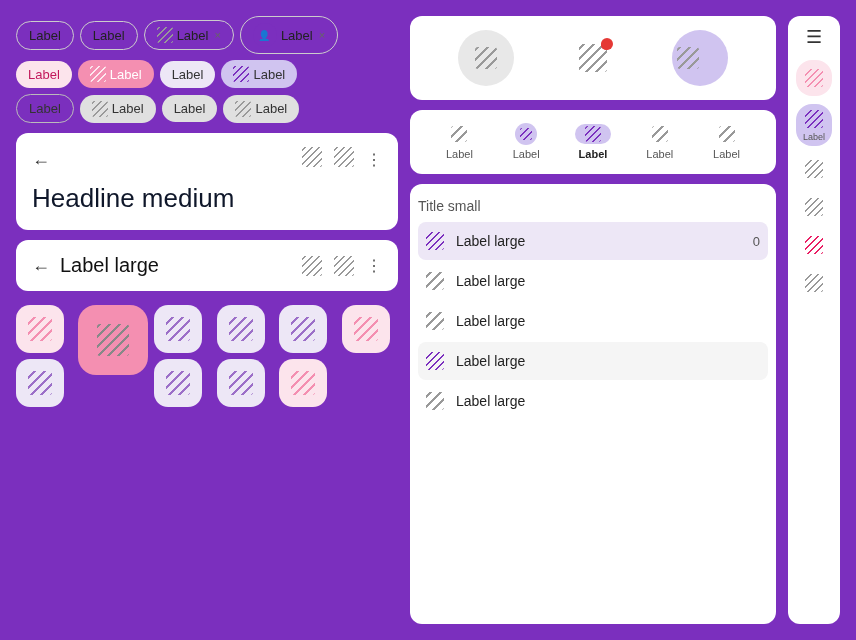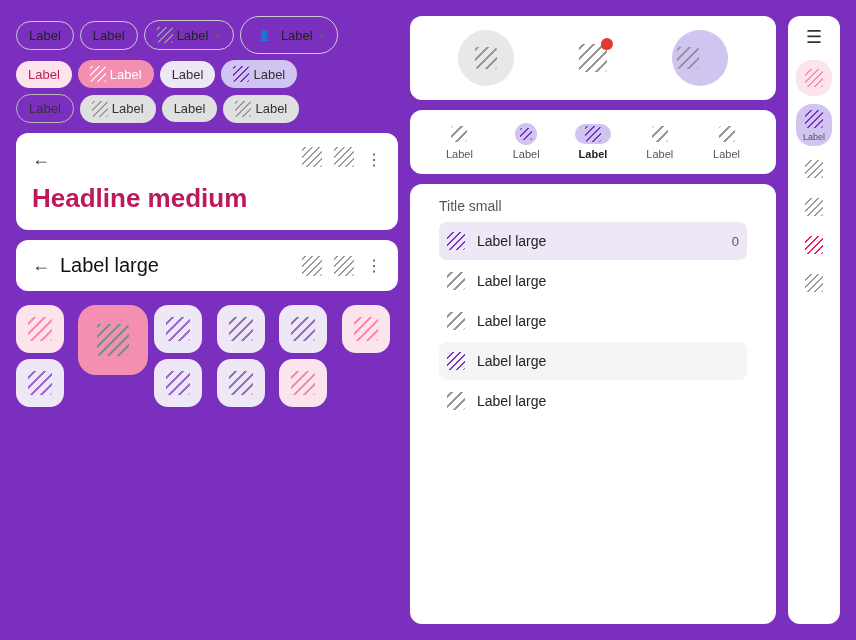--- a/index.html
+++ b/index.html
@@ -165,22 +165,22 @@
     }
 
     .top-bar-icons {
       display: flex;
       align-items: center;
       gap: 12px;
     }
 
     .headline-text {
       font-size: 26px;
-      font-weight: 700;
-      color: #be185d;
+      font-weight: 400;
+      color: #0f172a;
     }
 
     
     .title-large-bar {
       background: white;
       border-radius: 12px;
       padding: 14px 16px;
       display: flex;
       align-items: center;
       justify-content: space-between;
@@ -369,21 +369,21 @@
     }
 
     .tab-icon-active {
       background: #D0C4F0;
     }
 
     
     .list-card {
       background: white;
       border-radius: 12px;
-      padding: 14px 29px;
+      padding: 14px 8px;
       flex: 1;
     }
 
     .list-title {
       font-size: 14px;
       color: #555;
       margin-bottom: 8px;
     }
 
     .list-item {

